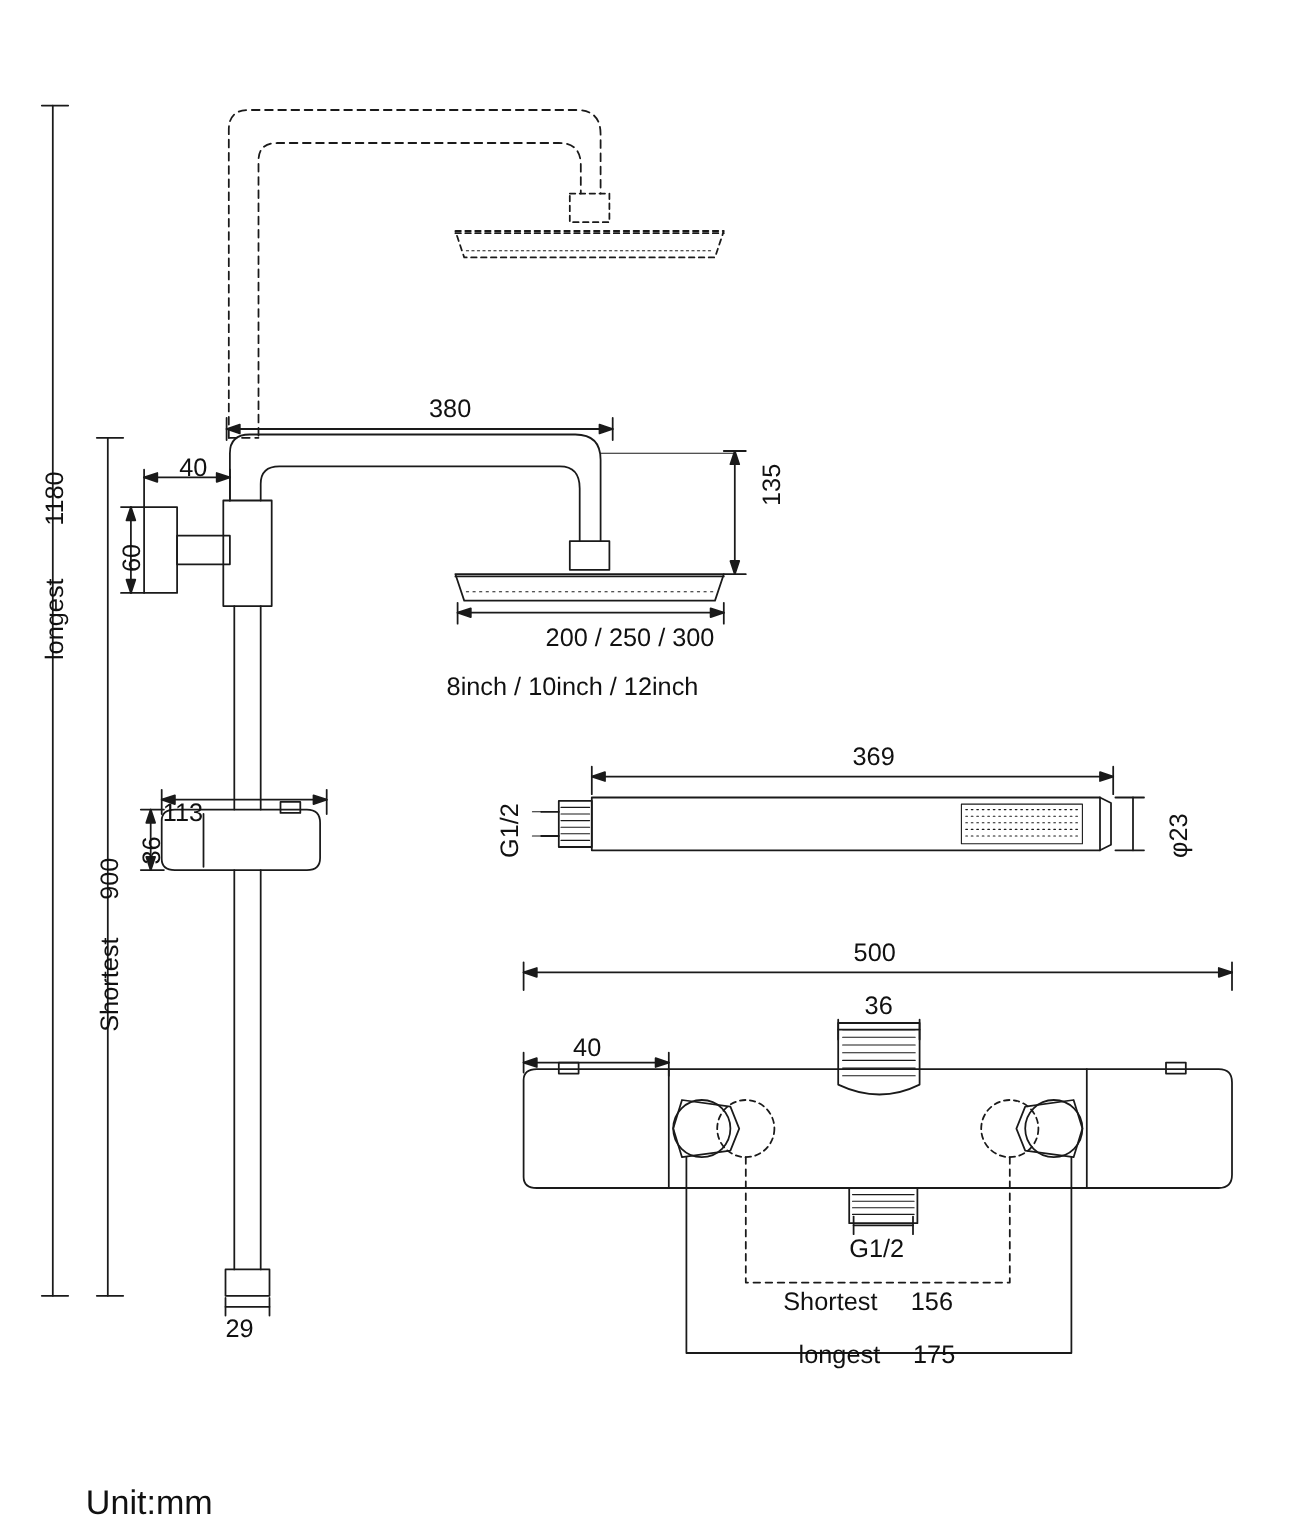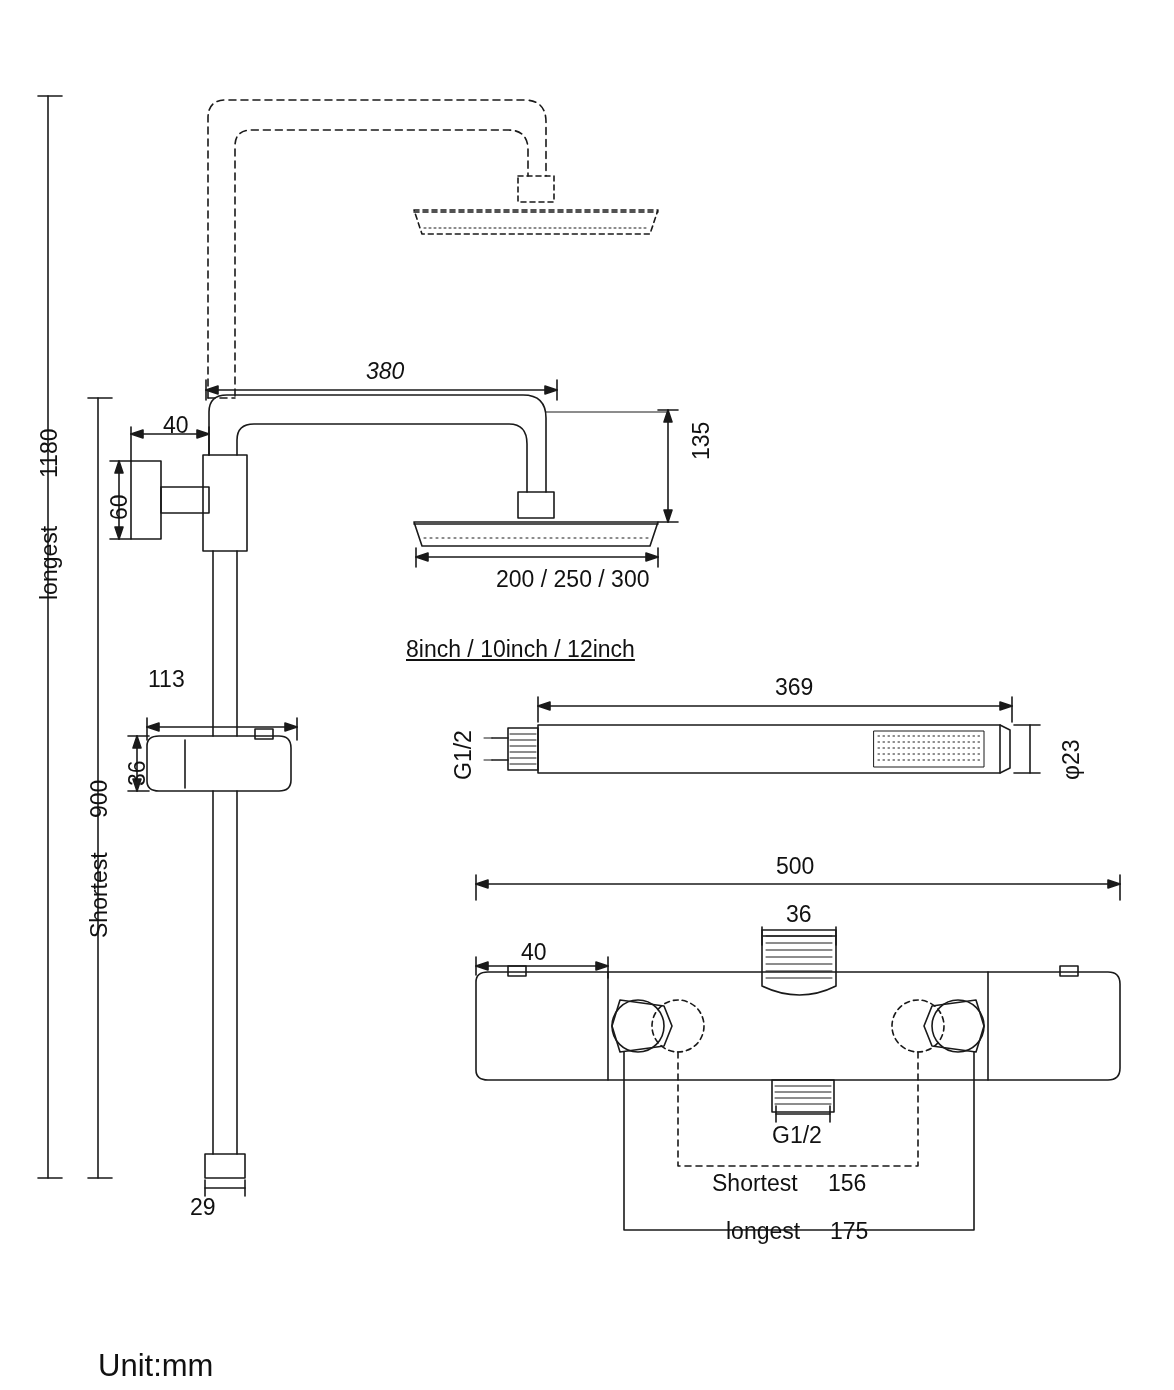--- a/index.html
+++ b/index.html
@@ -1,21 +1,21 @@
 <!DOCTYPE html>
 <html><head>
 <meta charset="utf-8">
 <style>
   html,body{margin:0;padding:0;background:#ffffff;}
   body{width:1174px;height:1390px;position:relative;font-family:"Liberation Sans",sans-serif;color:#111;overflow:hidden;}
   .stage{position:absolute;inset:0;}
   svg.draw{position:absolute;left:0;top:0;width:1174px;height:1390px;}
   .lbl{position:absolute;font-size:23px;color:#111;white-space:nowrap;line-height:1;}
   .rot90{transform-origin:0 0;transform:rotate(-90deg);}
-  .unit{position:absolute;left:78px;top:1348px;font-size:31px;margin-left:20px;}
+  .unit{position:absolute;left:78px;top:1348px;font-size:31px;}
 </style>
 </head>
 <body>
 
 <div class="stage">
 
   <svg class="draw" viewBox="0 0 1174 1390">
     <g fill="none" stroke="#1a1a1a" stroke-width="1.6" stroke-linecap="round" stroke-linejoin="round">
 
       <g>
@@ -264,29 +264,29 @@
 
   <div class="lbl rot90" style="left:38px;top:600px;">longest</div>
   <div class="lbl rot90" style="left:38px;top:478px;">1180</div>
 
   <div class="lbl rot90" style="left:88px;top:938px;">Shortest</div>
   <div class="lbl rot90" style="left:88px;top:818px;">900</div>
 
   <div class="lbl" style="left:163px;top:414px;">40</div>
   <div class="lbl rot90" style="left:108px;top:520px;">60</div>
 
-  <div class="lbl" style="left:366px;top:360px;font-style:italic;">380</div>
+  <div class="lbl" style="left:390px;top:360px;">380</div>
   <div class="lbl rot90" style="left:690px;top:460px;">135</div>
 
   <div class="lbl" style="left:452px;top:568px;margin-left:44px;">200 / 250 / 300</div>
-  <div class="lbl" style="left:406px;top:638px;text-decoration:underline;">8inch / 10inch / 12inch</div>
-
-  <div class="lbl" style="left:148px;top:668px;">113</div>
+  <div class="lbl" style="left:406px;top:613px;">8inch / 10inch / 12inch</div>
+
+  <div class="lbl" style="left:148px;top:727px;">113</div>
   <div class="lbl rot90" style="left:126px;top:786px;">36</div>
-  <div class="lbl" style="left:190px;top:1196px;">29</div>
+  <div class="lbl" style="left:205px;top:1196px;">29</div>
 
   <div class="lbl" style="left:775px;top:676px;">369</div>
   <div class="lbl rot90" style="left:1060px;top:780px;">φ23</div>
   <div class="lbl rot90" style="left:452px;top:780px;">G1/2</div>
 
   <div class="lbl" style="left:776px;top:855px;">500</div>
   <div class="lbl" style="left:786px;top:903px;">36</div>
   <div class="lbl" style="left:521px;top:941px;">40</div>
   <div class="lbl" style="left:772px;top:1124px;">G1/2</div>
 

